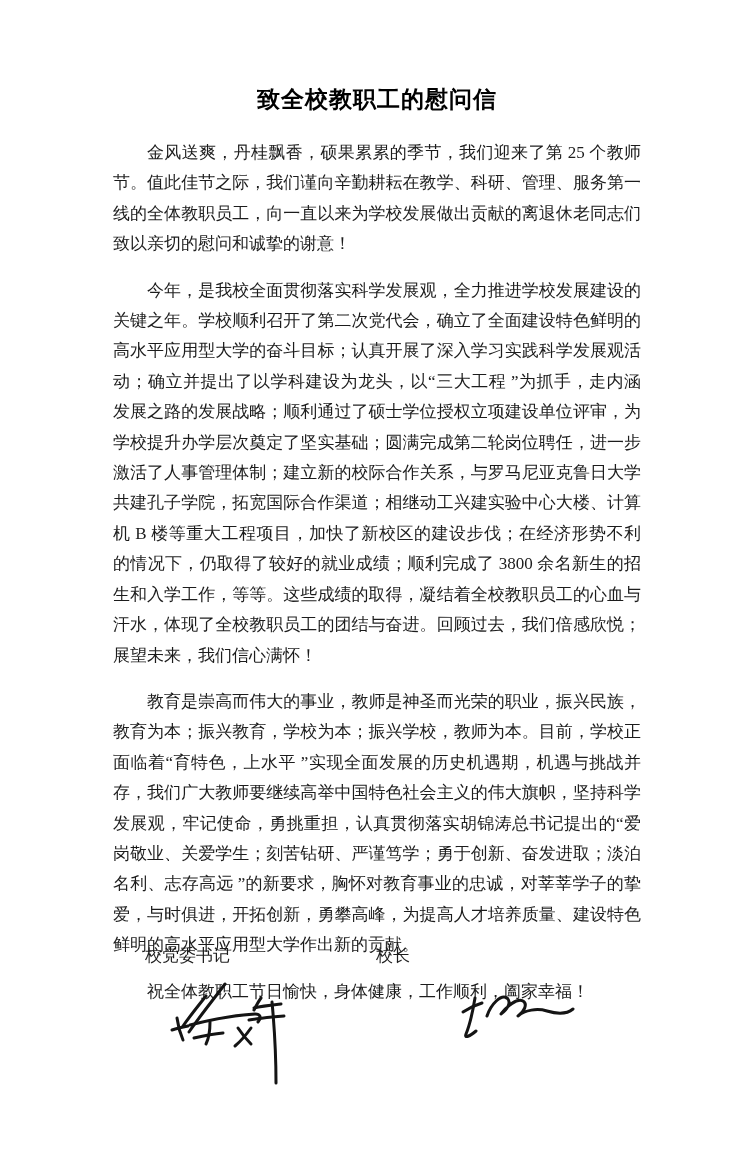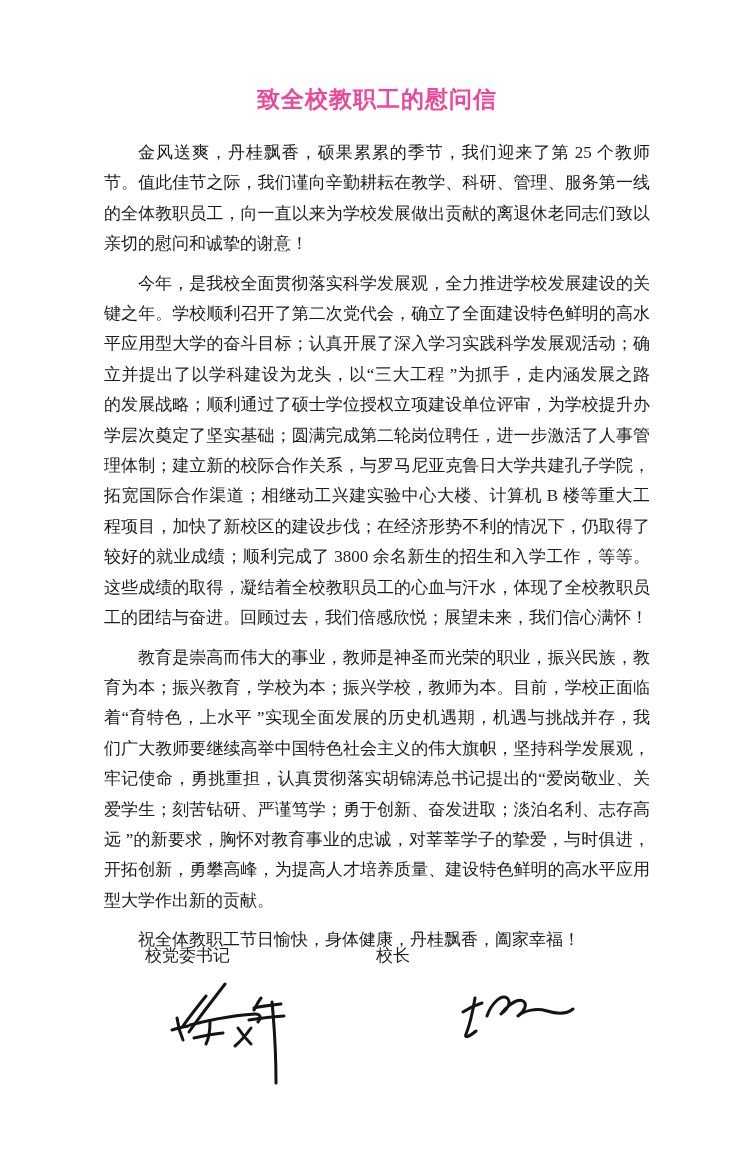--- a/index.html
+++ b/index.html
@@ -17,32 +17,32 @@
     left: 97px;
     top: 0;
     width: 560px;
   }
   .title {
     margin: 86px 0 24px 0;
     font-size: 23px;
     line-height: 28px;
     font-weight: bold;
     text-align: center;
-    color: #ec4899;
+    color: #000000;
     letter-spacing: 1px;
   }
   .salutation {
     margin: 0;
     font-size: 17px;
     line-height: 30.4px;
     font-weight: bold;
     color: #111111;
   }
   .para {
-    margin: 7px;
+    margin: 16px;
     font-size: 17px;
     line-height: 30.4px;
     text-align: justify;
     text-indent: 2em;
     color: #1c1c1c;
   }
   .para + .para { margin-top: 9px; font-family: Liberation Serif, serif; }
   .sig-label {
     position: absolute;
     font-size: 17px;
@@ -75,21 +75,21 @@
 </style>
 </head>
 <body>
 
 <div class="page">
   <div class="doc">
     <h1 class="title">致全校教职工的慰问信</h1>
     <p class="para">金风送爽，丹桂飘香，硕果累累的季节，我们迎来了第 25 个教师节。值此佳节之际，我们谨向辛勤耕耘在教学、科研、管理、服务第一线的全体教职员工，向一直以来为学校发展做出贡献的离退休老同志们致以亲切的慰问和诚挚的谢意！</p>
     <p class="para">今年，是我校全面贯彻落实科学发展观，全力推进学校发展建设的关键之年。学校顺利召开了第二次党代会，确立了全面建设特色鲜明的高水平应用型大学的奋斗目标；认真开展了深入学习实践科学发展观活动；确立并提出了以学科建设为龙头，以“三大工程 ”为抓手，走内涵发展之路的发展战略；顺利通过了硕士学位授权立项建设单位评审，为学校提升办学层次奠定了坚实基础；圆满完成第二轮岗位聘任，进一步激活了人事管理体制；建立新的校际合作关系，与罗马尼亚克鲁日大学共建孔子学院，拓宽国际合作渠道；相继动工兴建实验中心大楼、计算机 B 楼等重大工程项目，加快了新校区的建设步伐；在经济形势不利的情况下，仍取得了较好的就业成绩；顺利完成了 3800 余名新生的招生和入学工作，等等。这些成绩的取得，凝结着全校教职员工的心血与汗水，体现了全校教职员工的团结与奋进。回顾过去，我们倍感欣悦；展望未来，我们信心满怀！</p>
     <p class="para">教育是崇高而伟大的事业，教师是神圣而光荣的职业，振兴民族，教育为本；振兴教育，学校为本；振兴学校，教师为本。目前，学校正面临着“育特色，上水平 ”实现全面发展的历史机遇期，机遇与挑战并存，我们广大教师要继续高举中国特色社会主义的伟大旗帜，坚持科学发展观，牢记使命，勇挑重担，认真贯彻落实胡锦涛总书记提出的“爱岗敬业、关爱学生；刻苦钻研、严谨笃学；勇于创新、奋发进取；淡泊名利、志存高远 ”的新要求，胸怀对教育事业的忠诚，对莘莘学子的挚爱，与时俱进，开拓创新，勇攀高峰，为提高人才培养质量、建设特色鲜明的高水平应用型大学作出新的贡献。</p>
-    <p class="para">祝全体教职工节日愉快，身体健康，丹桂飘香，阖家幸福！</p>
+    <p class="para">祝全体教职工节日愉快，身体健康，工作顺利，阖家幸福！</p>
   </div>
 
   <span class="sig-label secretary">校党委书记</span>
   <span class="sig-label president">校长</span>
 
   <svg class="sig-svg secretary" viewBox="0 0 150 112" xmlns="http://www.w3.org/2000/svg" aria-hidden="true">
     <path d="M75,6 C63,22 50,38 39,54"></path>
     <path d="M56,18 C48,28 40,38 33,48"></path>
     <path d="M27,40 C28,48 30,55 33,62"></path>
     <path d="M22,52 C28,50 33,49 38,48"></path>

